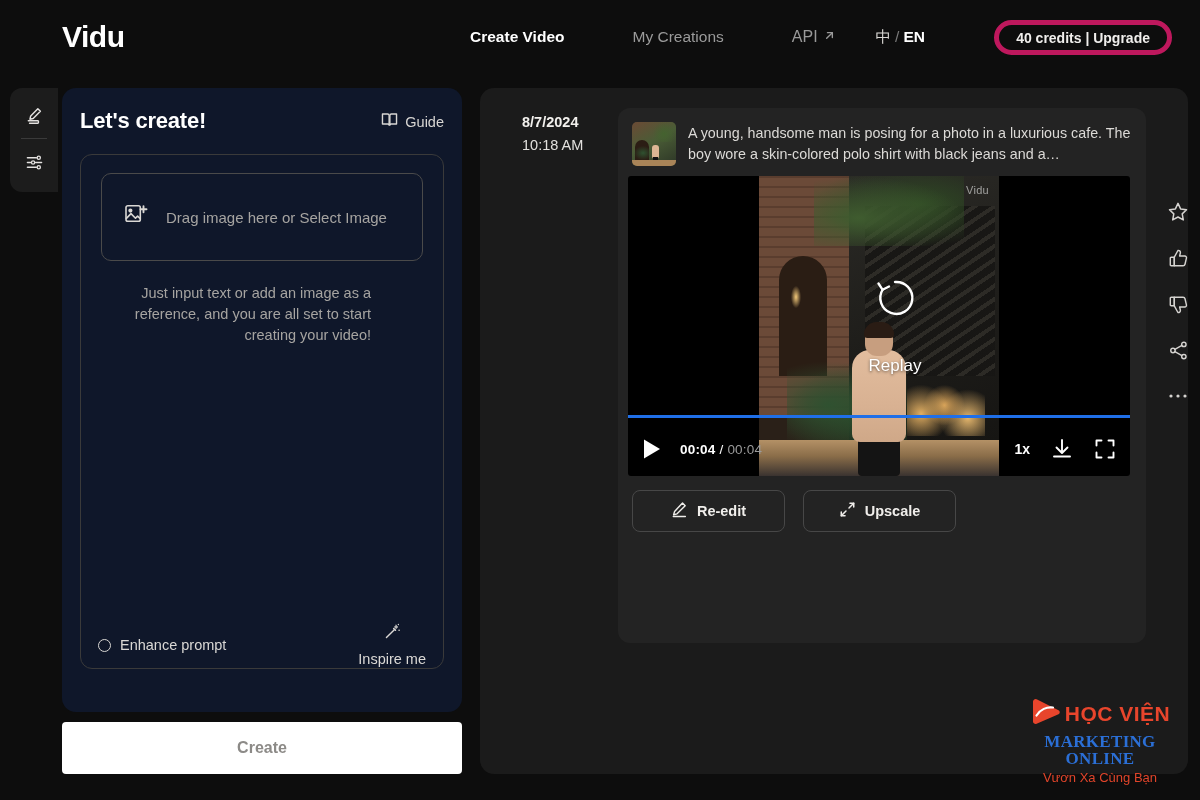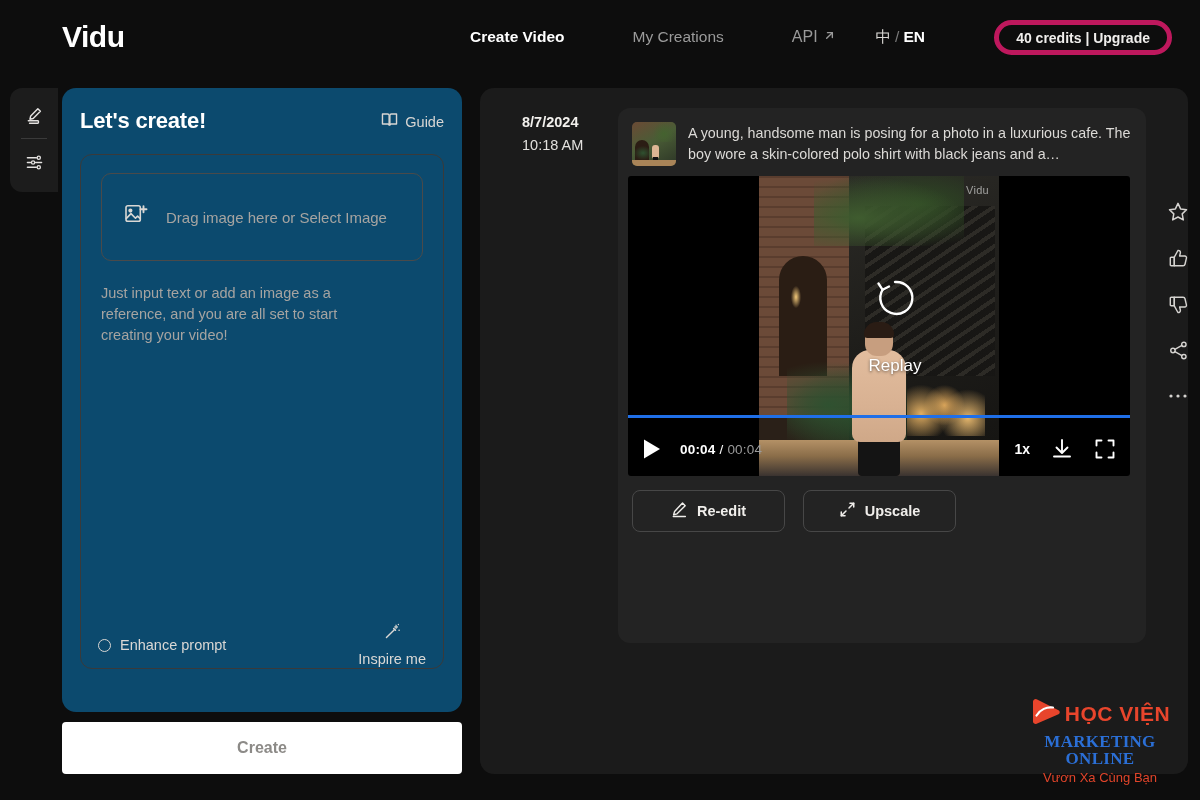--- a/index.html
+++ b/index.html
@@ -102,21 +102,21 @@
     width: 26px; height: 1px; background: #3a3a3a; margin: 6px 0;
   }
 
   
   .left-panel {
     position: absolute;
     left: 62px;
     top: 88px;
     width: 400px;
     height: 624px;
-    background: #0c4a6e;
+    background: #0f172a;
     border-radius: 14px;
     padding: 20px 18px 0 18px;
   }
   .panel-head {
     display: flex; align-items: center; justify-content: space-between;
     margin-bottom: 20px;
   }
   .panel-title {
     font-size: 22px; font-weight: bold; color: #ffffff; letter-spacing: -0.2px;
   }
@@ -144,20 +144,21 @@
     padding-left: 22px;
     cursor: pointer;
   }
   .drop-label { font-size: 15px; color: #a6a4a1; }
   .hint {
     margin-top: 22px;
     font-size: 14.5px;
     line-height: 21px;
     color: #a6a4a1;
     width: 270px;
+    text-align: right;
   }
   .prompt-footer {
     position: absolute;
     left: 0; bottom: 0;
     width: 362px;
     height: 46px;
     display: flex;
     align-items: center;
     justify-content: space-between;
     padding: 0 17px;

